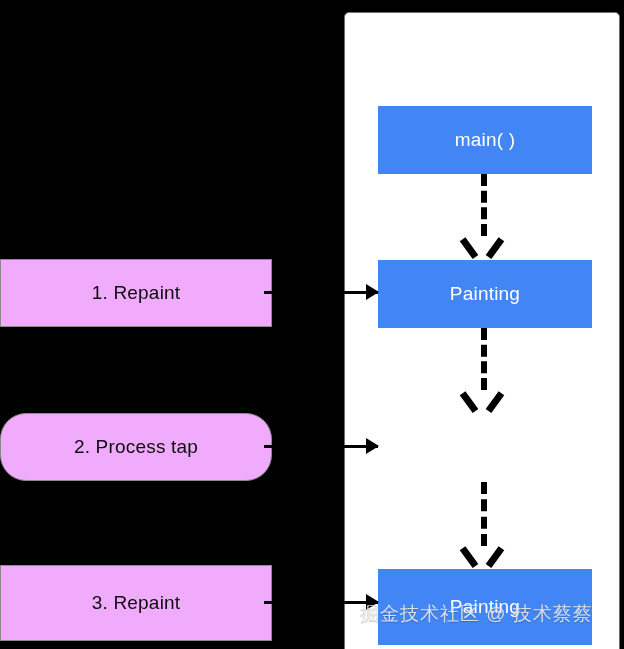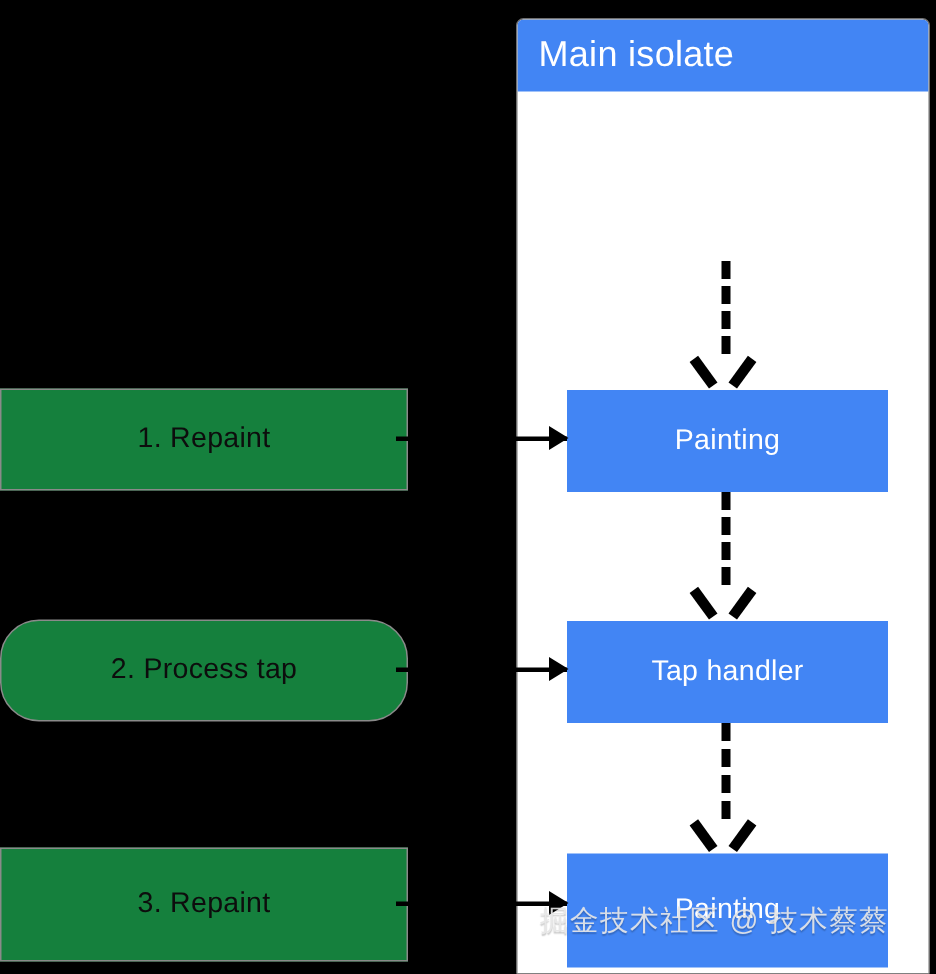--- a/index.html
+++ b/index.html
@@ -13,21 +13,21 @@
     position: relative;
     overflow: hidden;
     font-family: "Liberation Sans", "DejaVu Sans", sans-serif;
   }
 
   
   .step-box {
     position: absolute;
     left: 0;
     width: 272px;
-    background: #15803d;
+    background: #f0abfc;
     border: 1px solid #8a8a8a;
     box-sizing: border-box;
     display: flex;
     align-items: center;
     justify-content: center;
     color: #0d0d0d;
     font-size: 19px;
     letter-spacing: 0.2px;
   }
   #step-1 { top: 259px; height: 68px; }
@@ -176,38 +176,35 @@
 <div class="step-box" id="step-3">
   <span>3. Repaint</span>
 </div>
 
 <div class="stub" id="stub-1"></div>
 <div class="stub" id="stub-2"></div>
 <div class="stub" id="stub-3"></div>
 
 <div id="isolate-panel">
 
-  <div id="isolate-header">
-    <span>Main isolate</span>
+
+  <div class="node-box" id="node-main">
+    <span>main( )</span>
   </div>
-
 
   <div class="v-conn" id="conn-1"></div>
   <div class="chevron" id="arrow-1"></div>
 
   <div class="node-box" id="node-paint-1">
     <span>Painting</span>
   </div>
 
   <div class="v-conn" id="conn-2"></div>
   <div class="chevron" id="arrow-2"></div>
 
-  <div class="node-box" id="node-tap">
-    <span>Tap handler</span>
-  </div>
 
   <div class="v-conn" id="conn-3"></div>
   <div class="chevron" id="arrow-3"></div>
 
   <div class="node-box" id="node-paint-2">
     <span>Painting</span>
   </div>
 
 </div>
 

